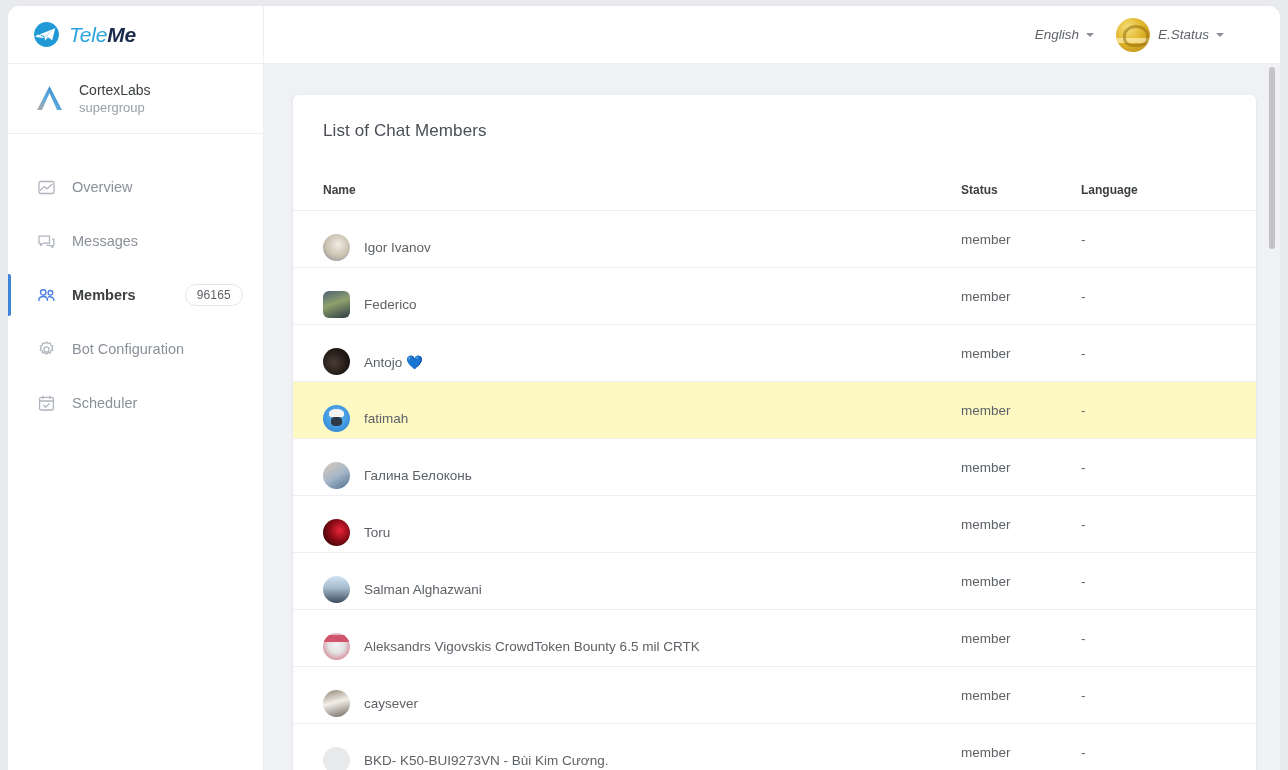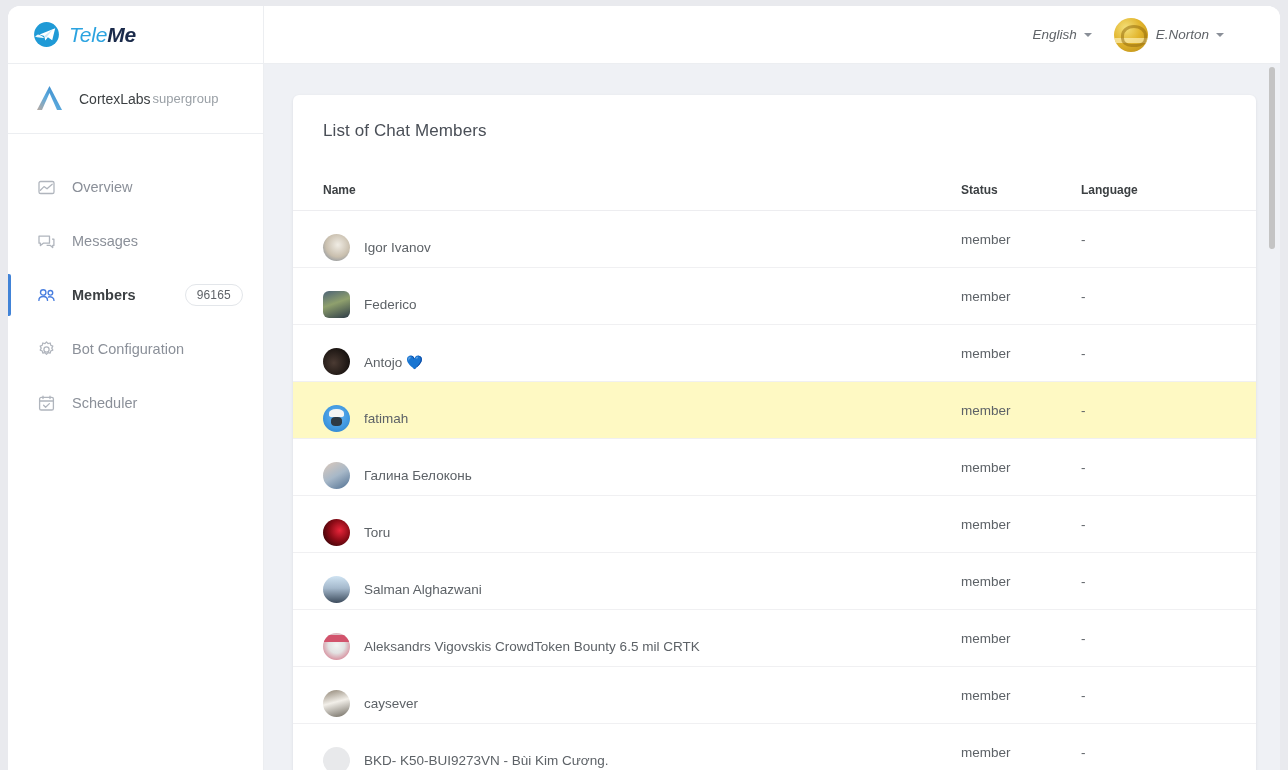--- a/index.html
+++ b/index.html
@@ -118,21 +118,21 @@
   #group-card {
     height: 70px;
     display: flex;
     align-items: center;
     gap: 13px;
     padding: 0 25px;
     border-bottom: 1px solid #eceef1;
     cursor: pointer;
   }
   #group-logo-icon { width: 33px; height: 33px; flex: 0 0 33px; }
-  #group-text { display: flex; flex-direction: row; gap: 2px; }
+  #group-text { display: flex; flex-direction: column; gap: 2px; }
   #group-name { font-size: 14px; color: #3c4043; }
   #group-type { font-size: 13px; color: #9aa0a6; }
 
   #nav { padding-top: 26px; }
   .nav-item {
     height: 54px;
     display: flex;
     align-items: center;
     padding-left: 29px;
     padding-right: 20px;
@@ -299,21 +299,21 @@
 
     <div id="topbar-right">
 
       <div class="topbar-menu">
         <span>English</span>
         <span class="caret"></span>
       </div>
 
       <div class="topbar-menu">
         <span id="user-avatar"></span>
-        <span>E.Norton</span>
+        <span>E.Status</span>
         <span class="caret"></span>
       </div>
 
     </div>
   </div>
 
   <div id="body-area">
 
     <div id="sidebar">
 

